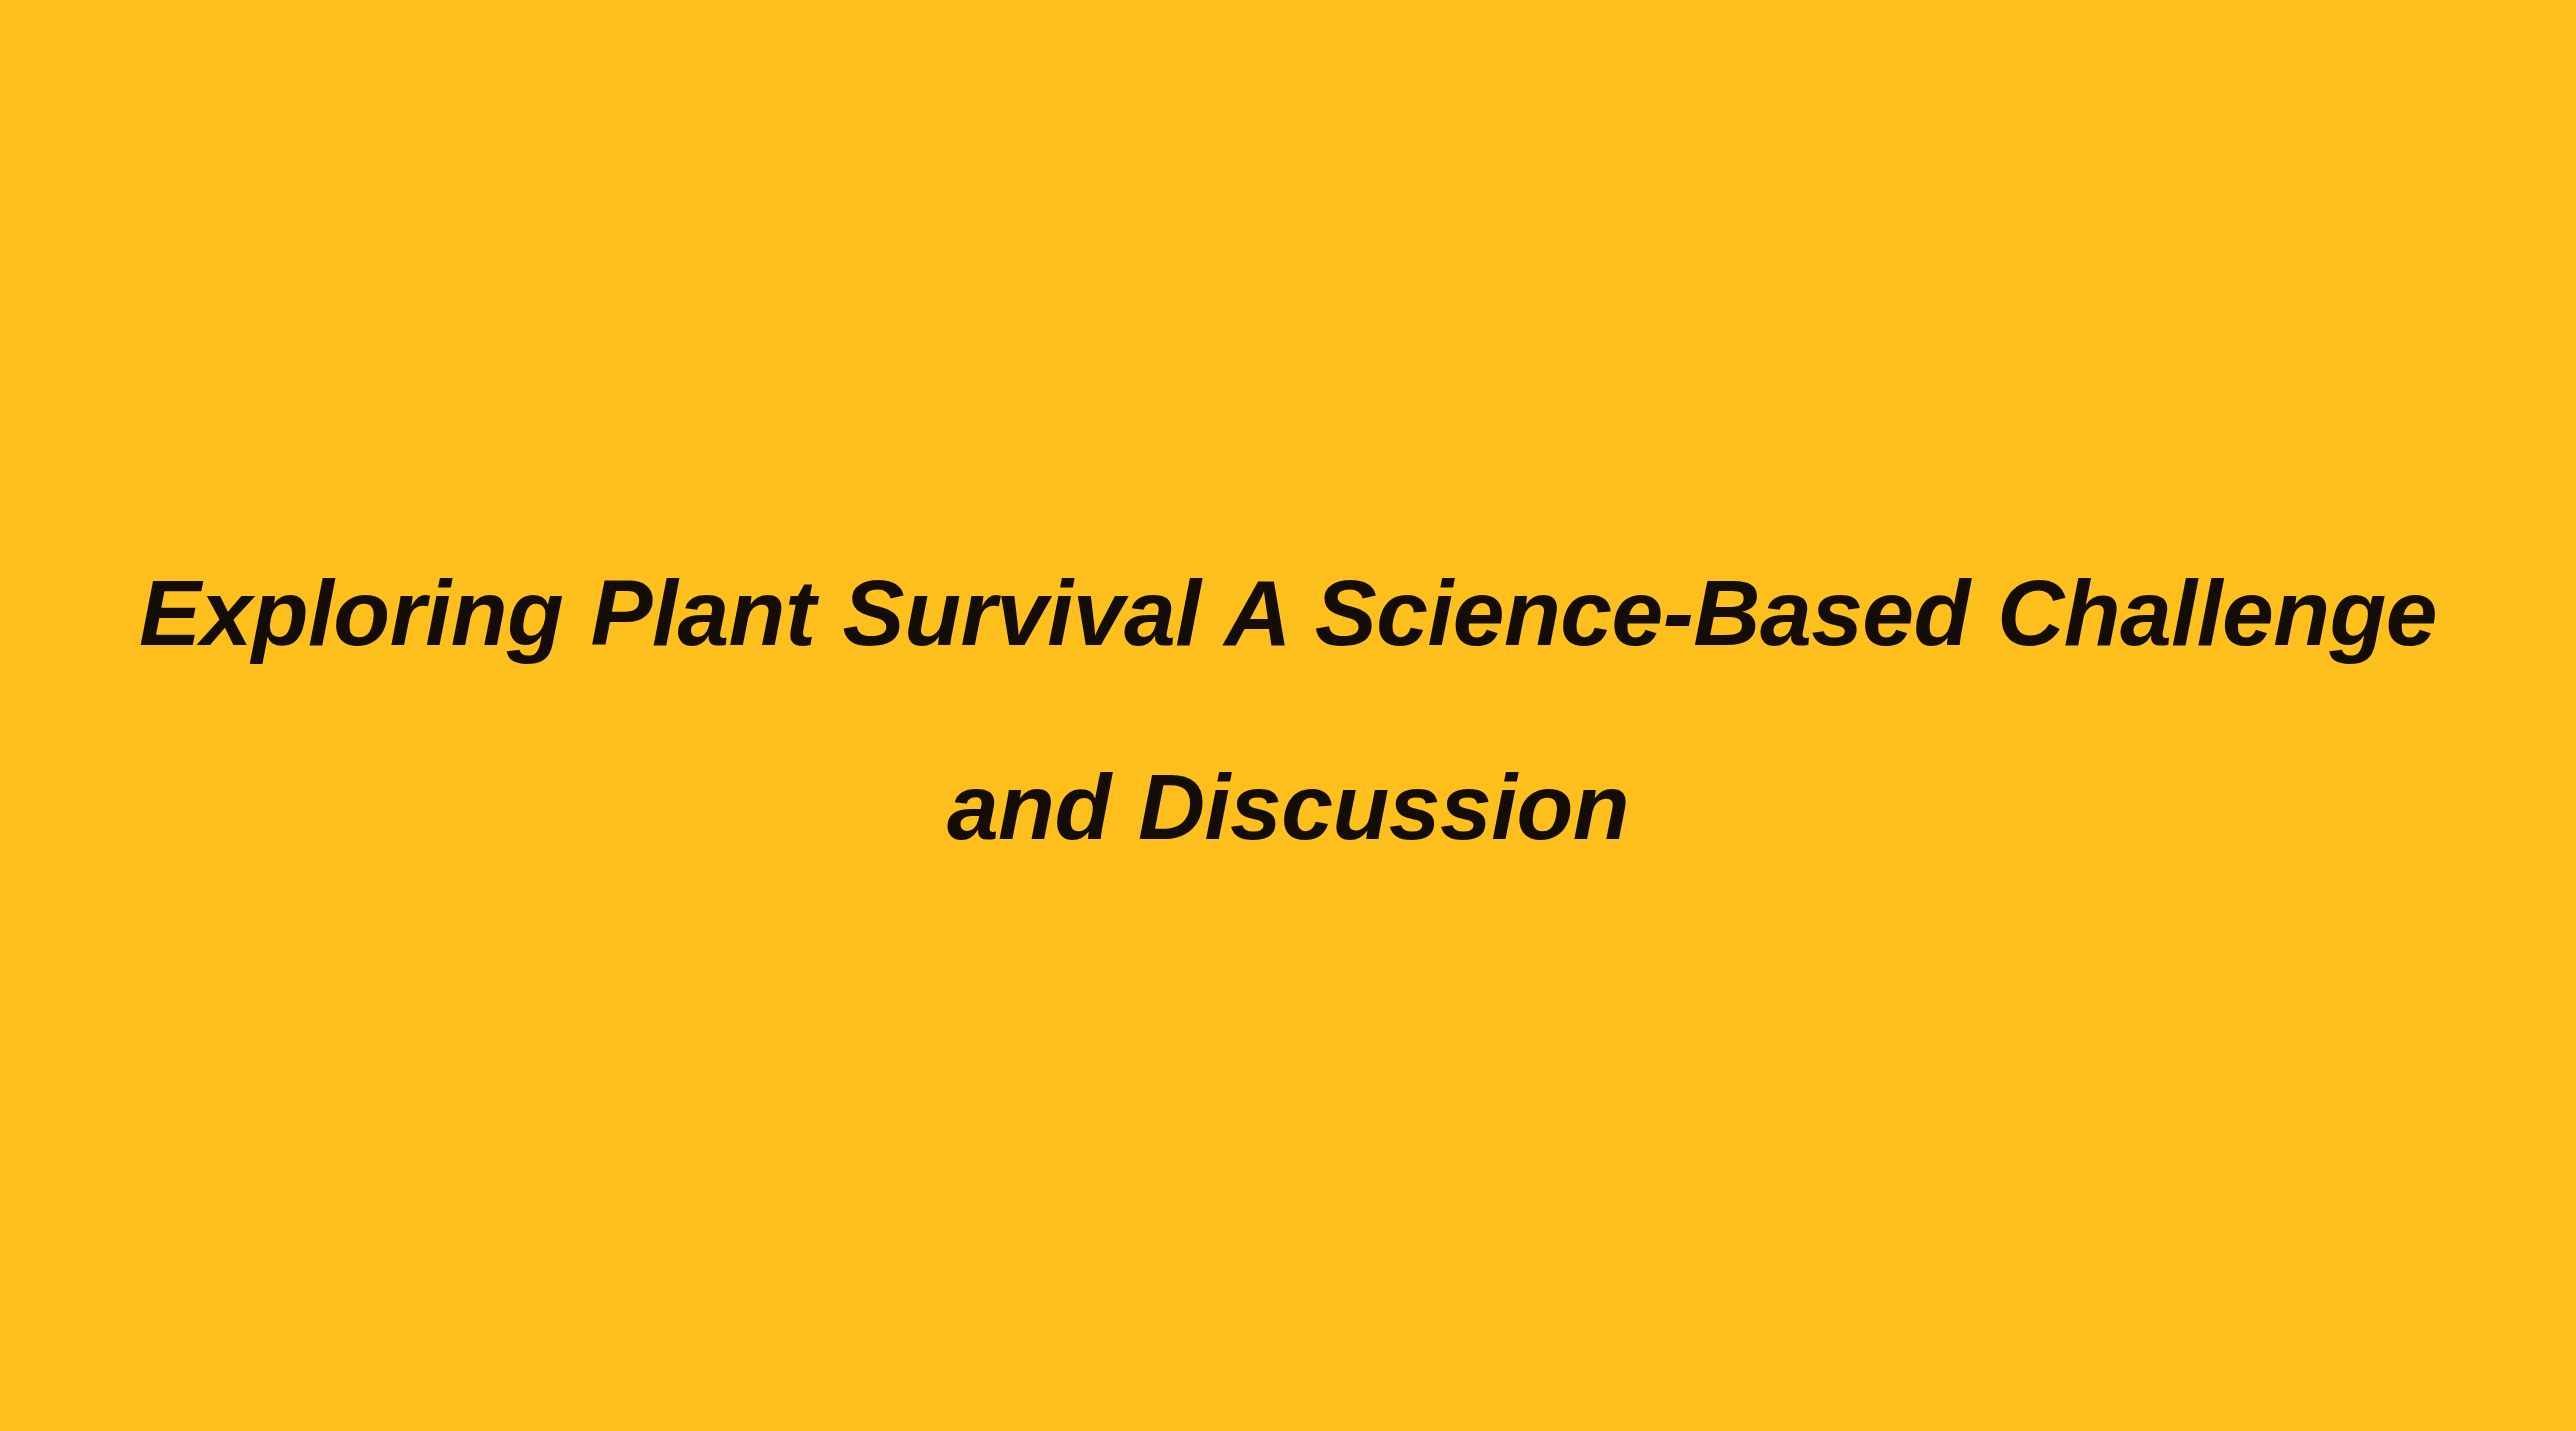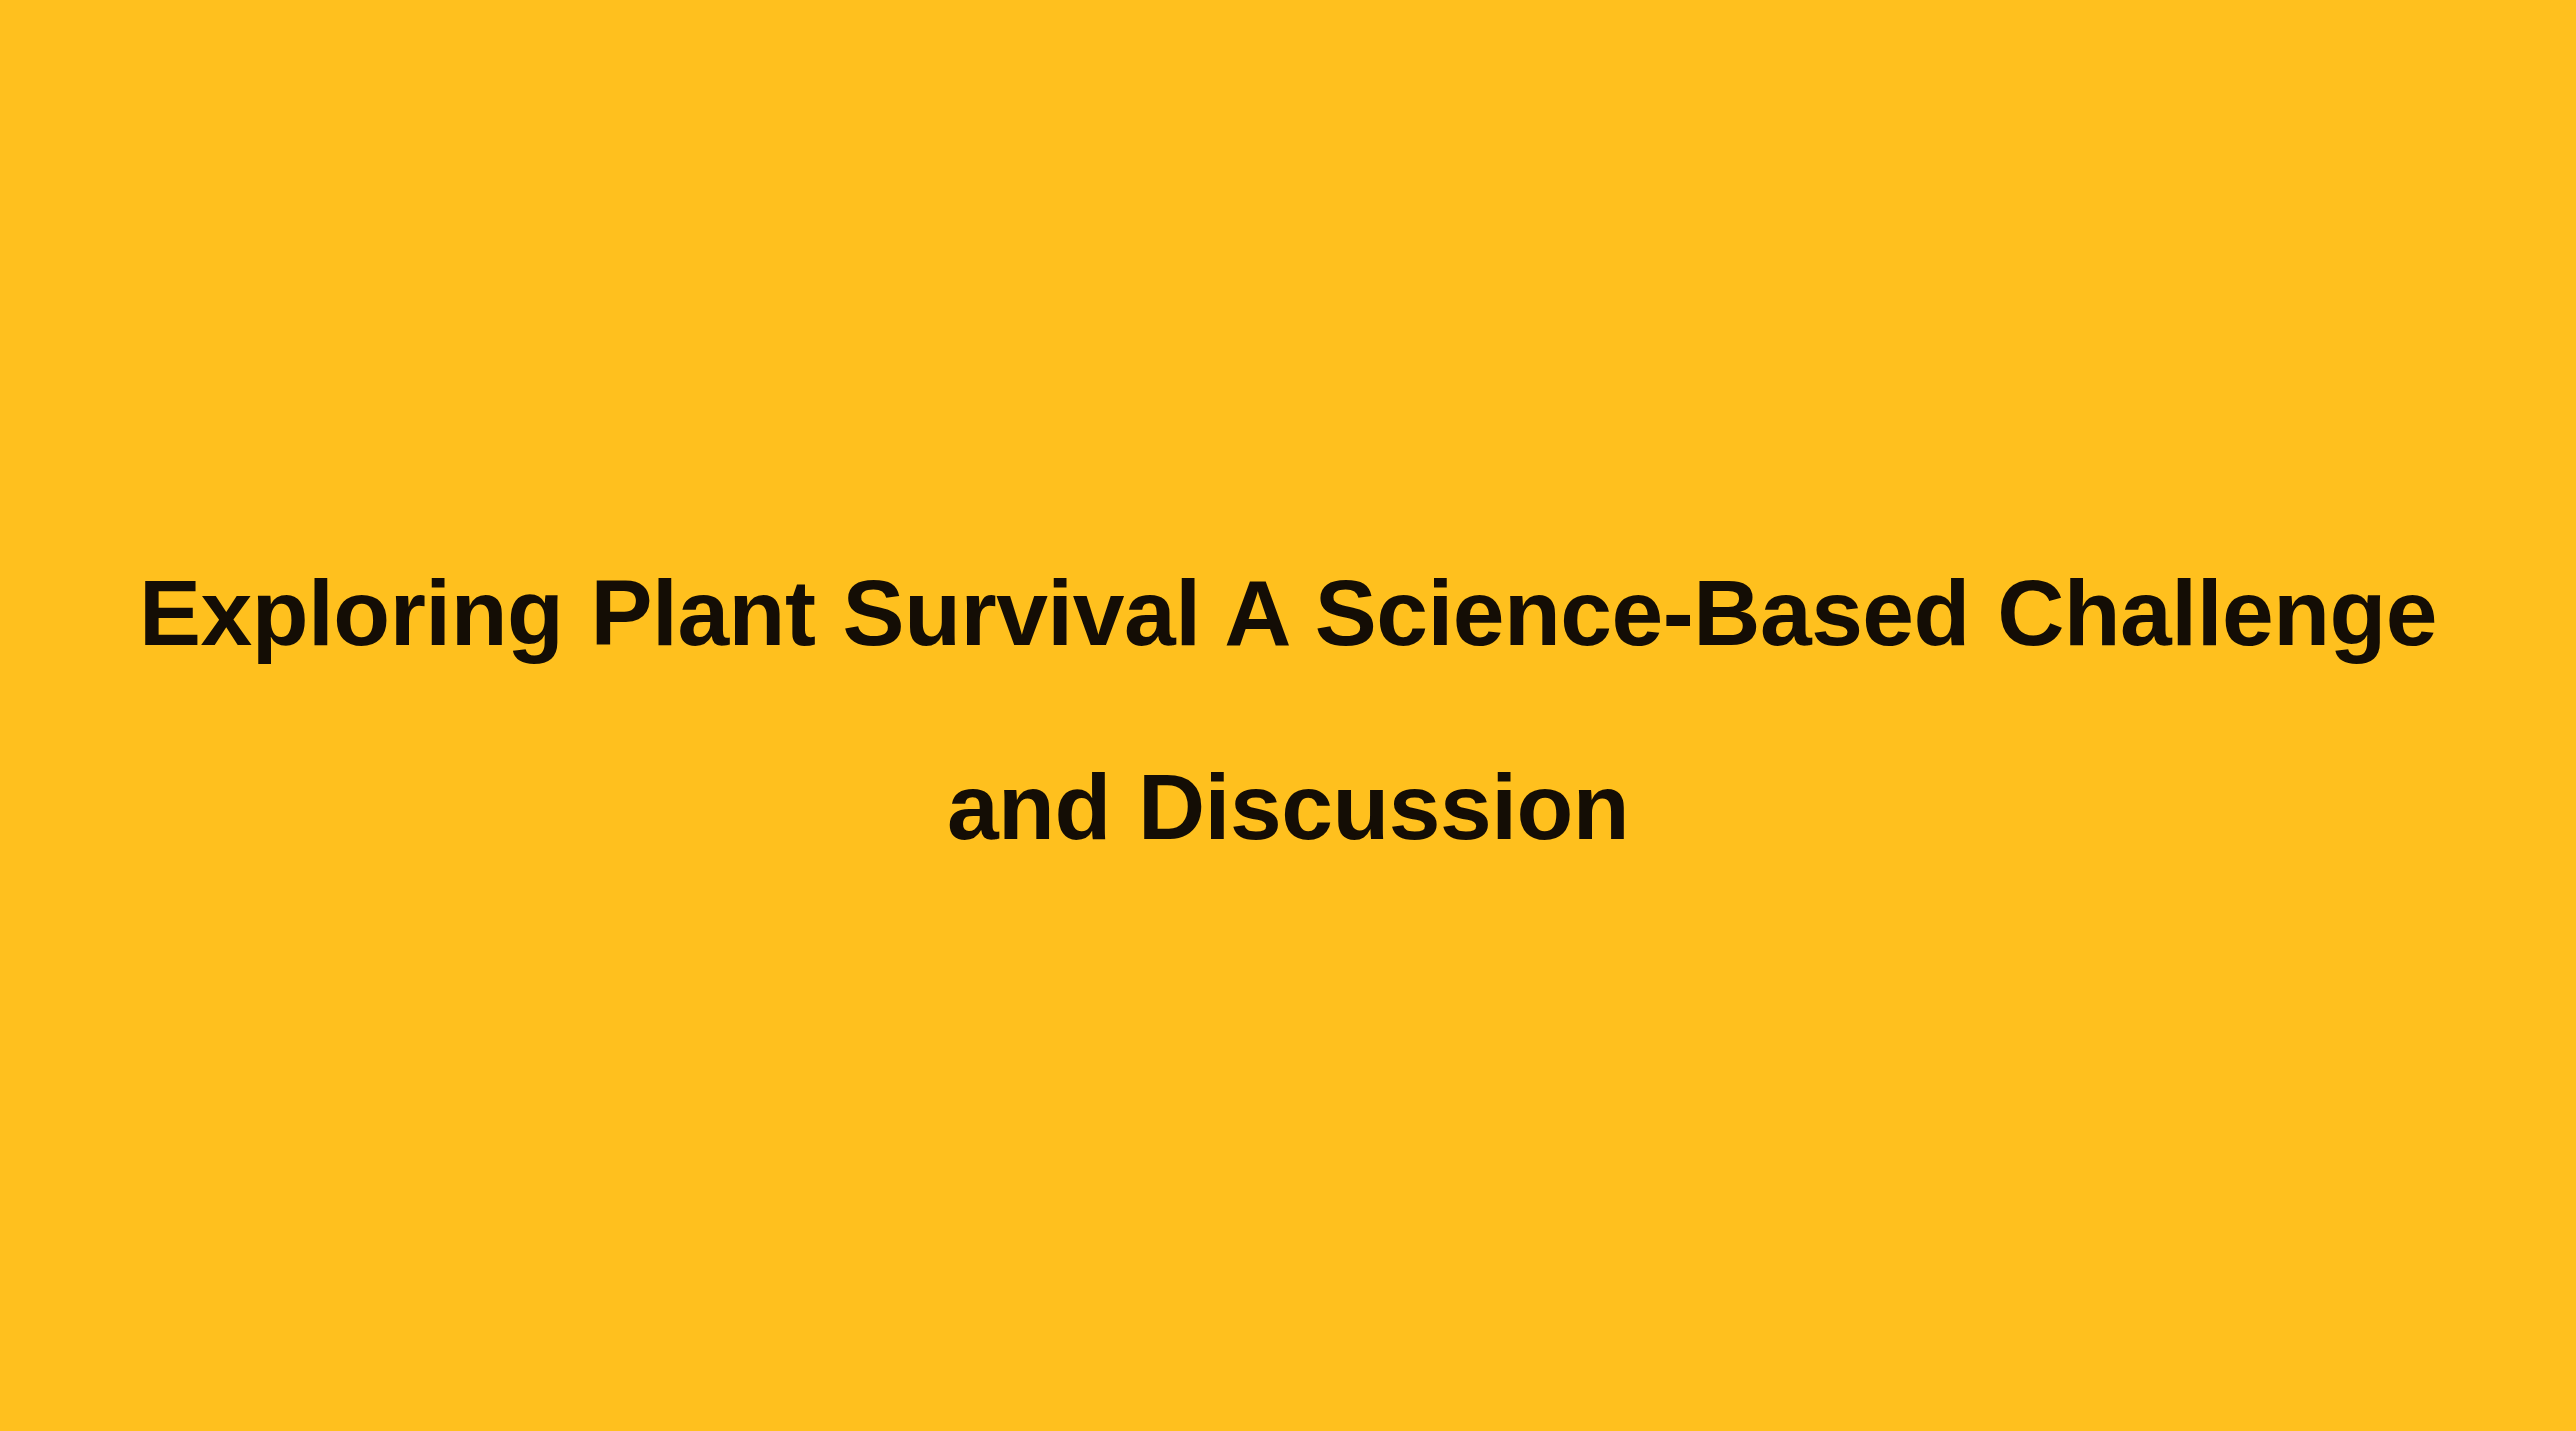--- a/index.html
+++ b/index.html
@@ -21,20 +21,21 @@
   .slide {
     position: relative;
     box-sizing: border-box;
     width: 2576px;
     height: 1431px;
     background: #FFC01E;
     display: flex;
     flex-direction: column;
     align-items: flex-start;
     justify-content: center;
+    font-style: italic;
   }
 
   
   .title-block {
     width: 2442px;
     margin: 0 auto;
     
     transform: translateY(-5.7px);
   }
 

